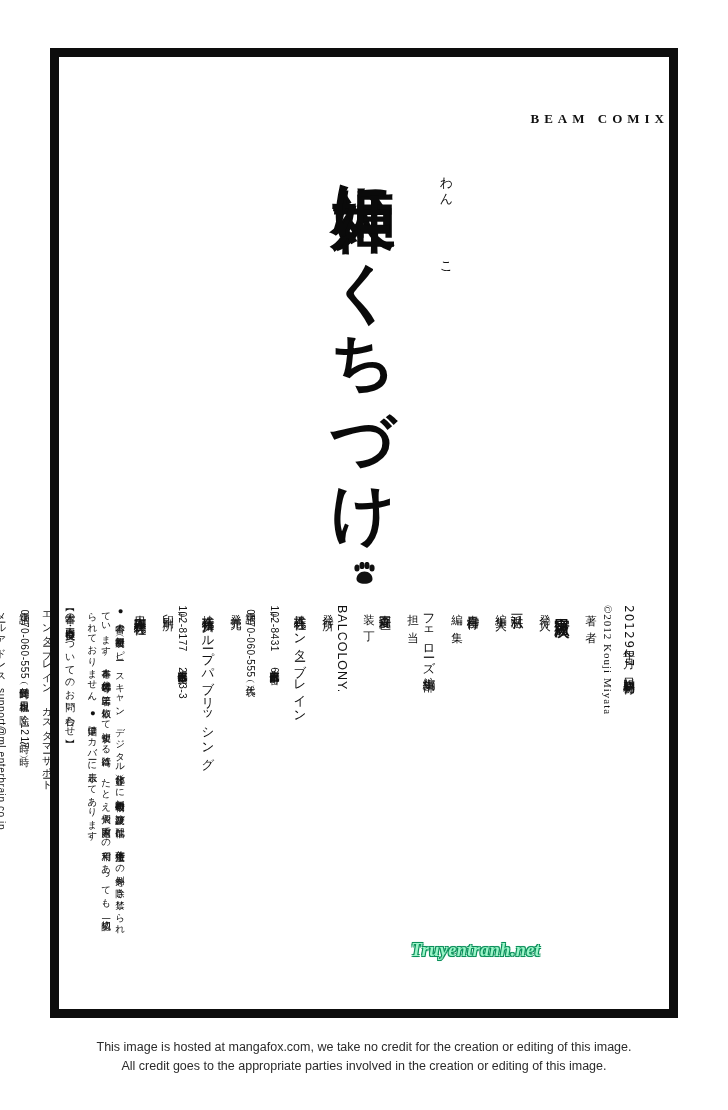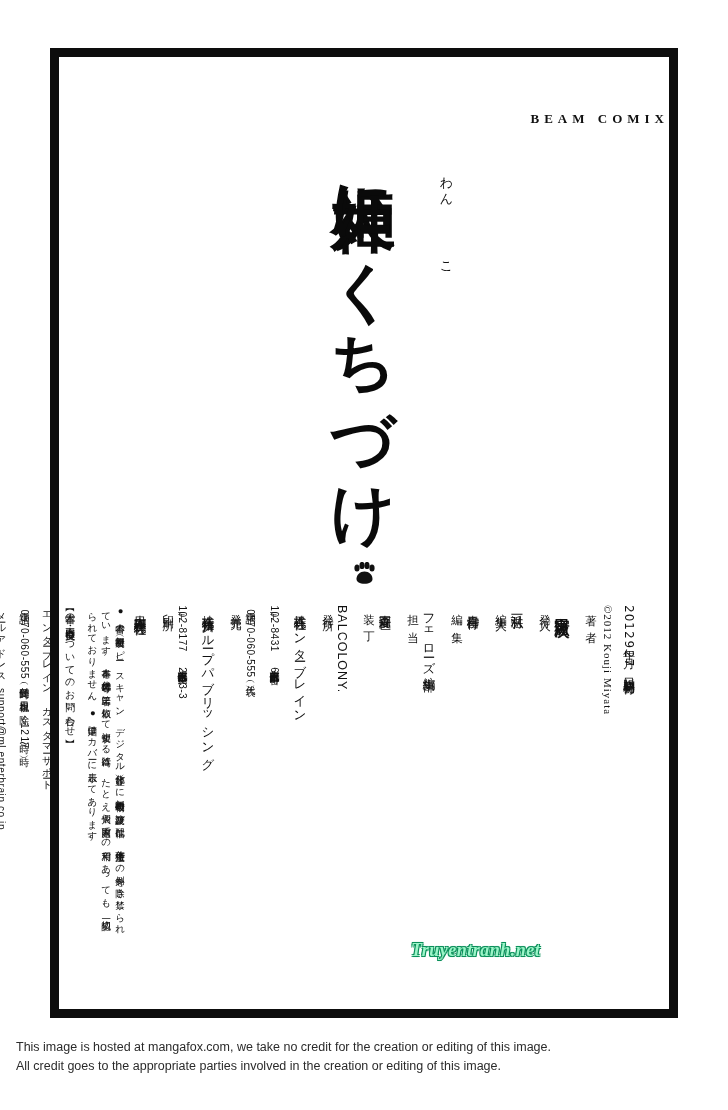--- a/index.html
+++ b/index.html
@@ -210,23 +210,23 @@
        1px  1px 0 #0a8f5a,
        0 0 2px #0a8f5a;
     letter-spacing: 0.5px;
     white-space: nowrap;
     margin-top: 21px;
   }
 
   
   .footer {
     position: absolute;
-    left: 16px; right: 0;
+    left: 0; right: 0;
     top: 1038px;
-    text-align: left;
+    text-align: center;
     font-family: "Liberation Sans", sans-serif;
     font-size: 12.5px;
     color: #2b2b2b;
     line-height: 1.55;
   }
 </style>
 </head>
 <body>
 
 <div id="page">

